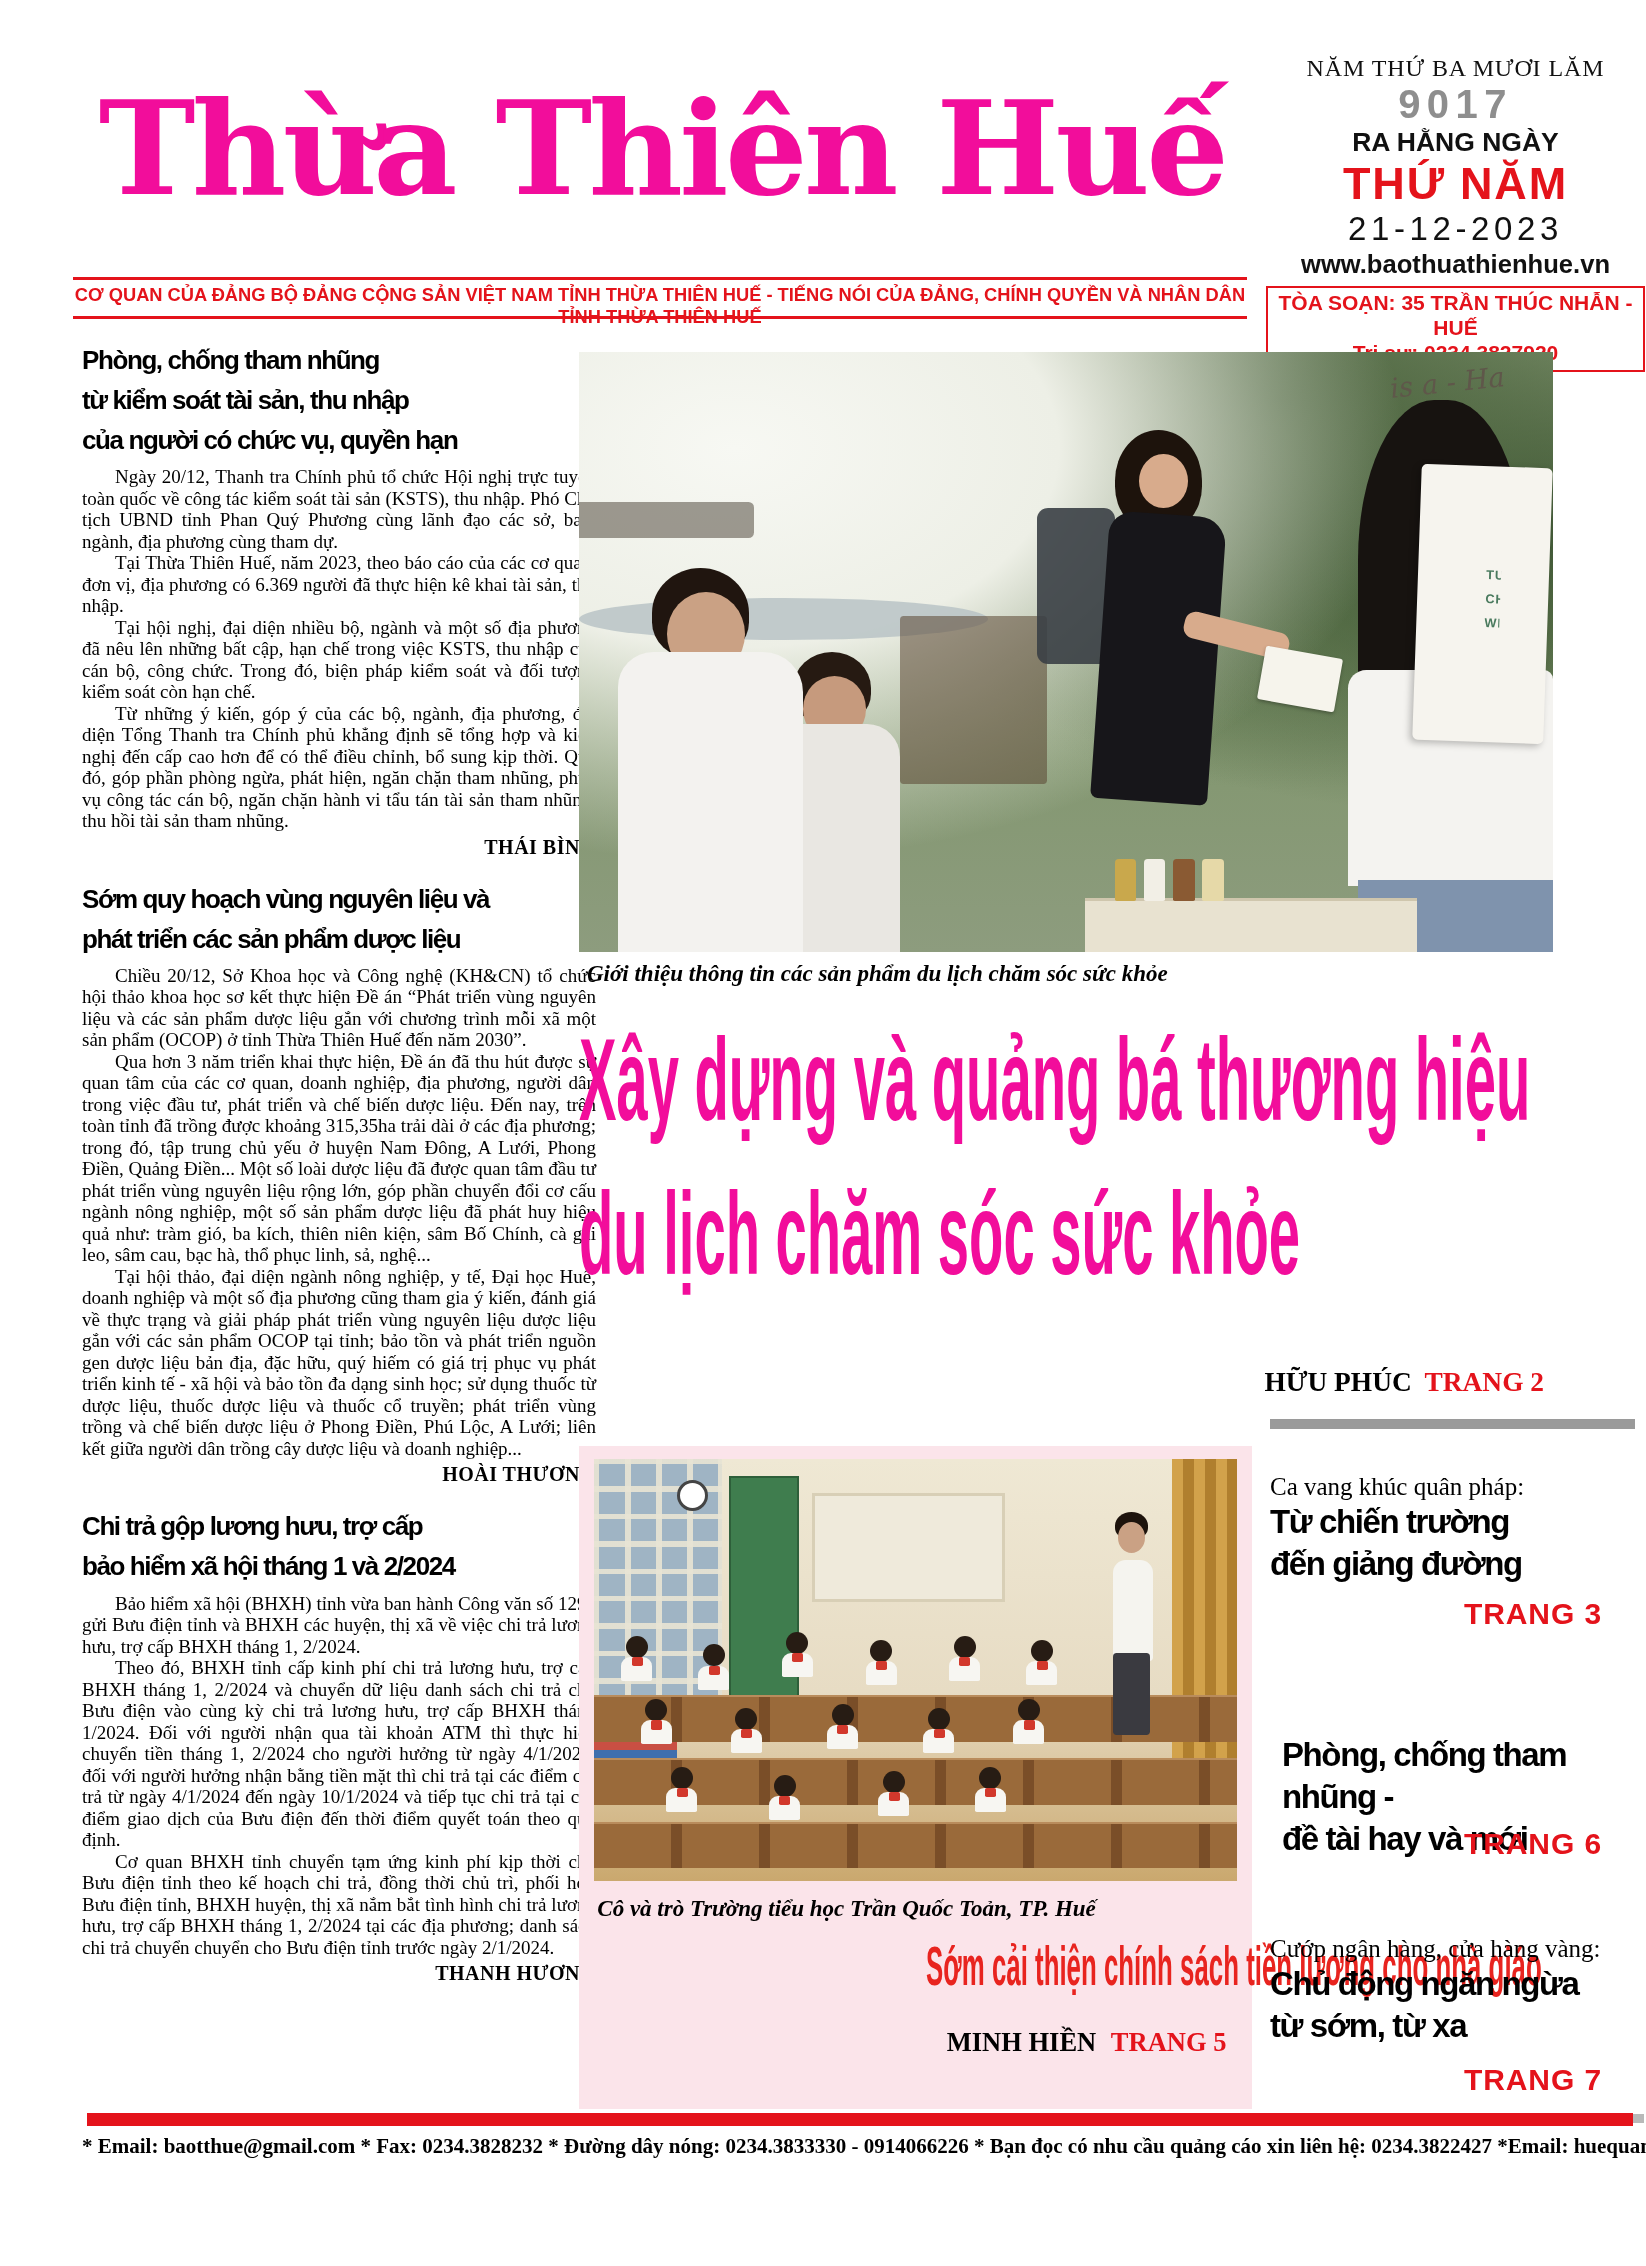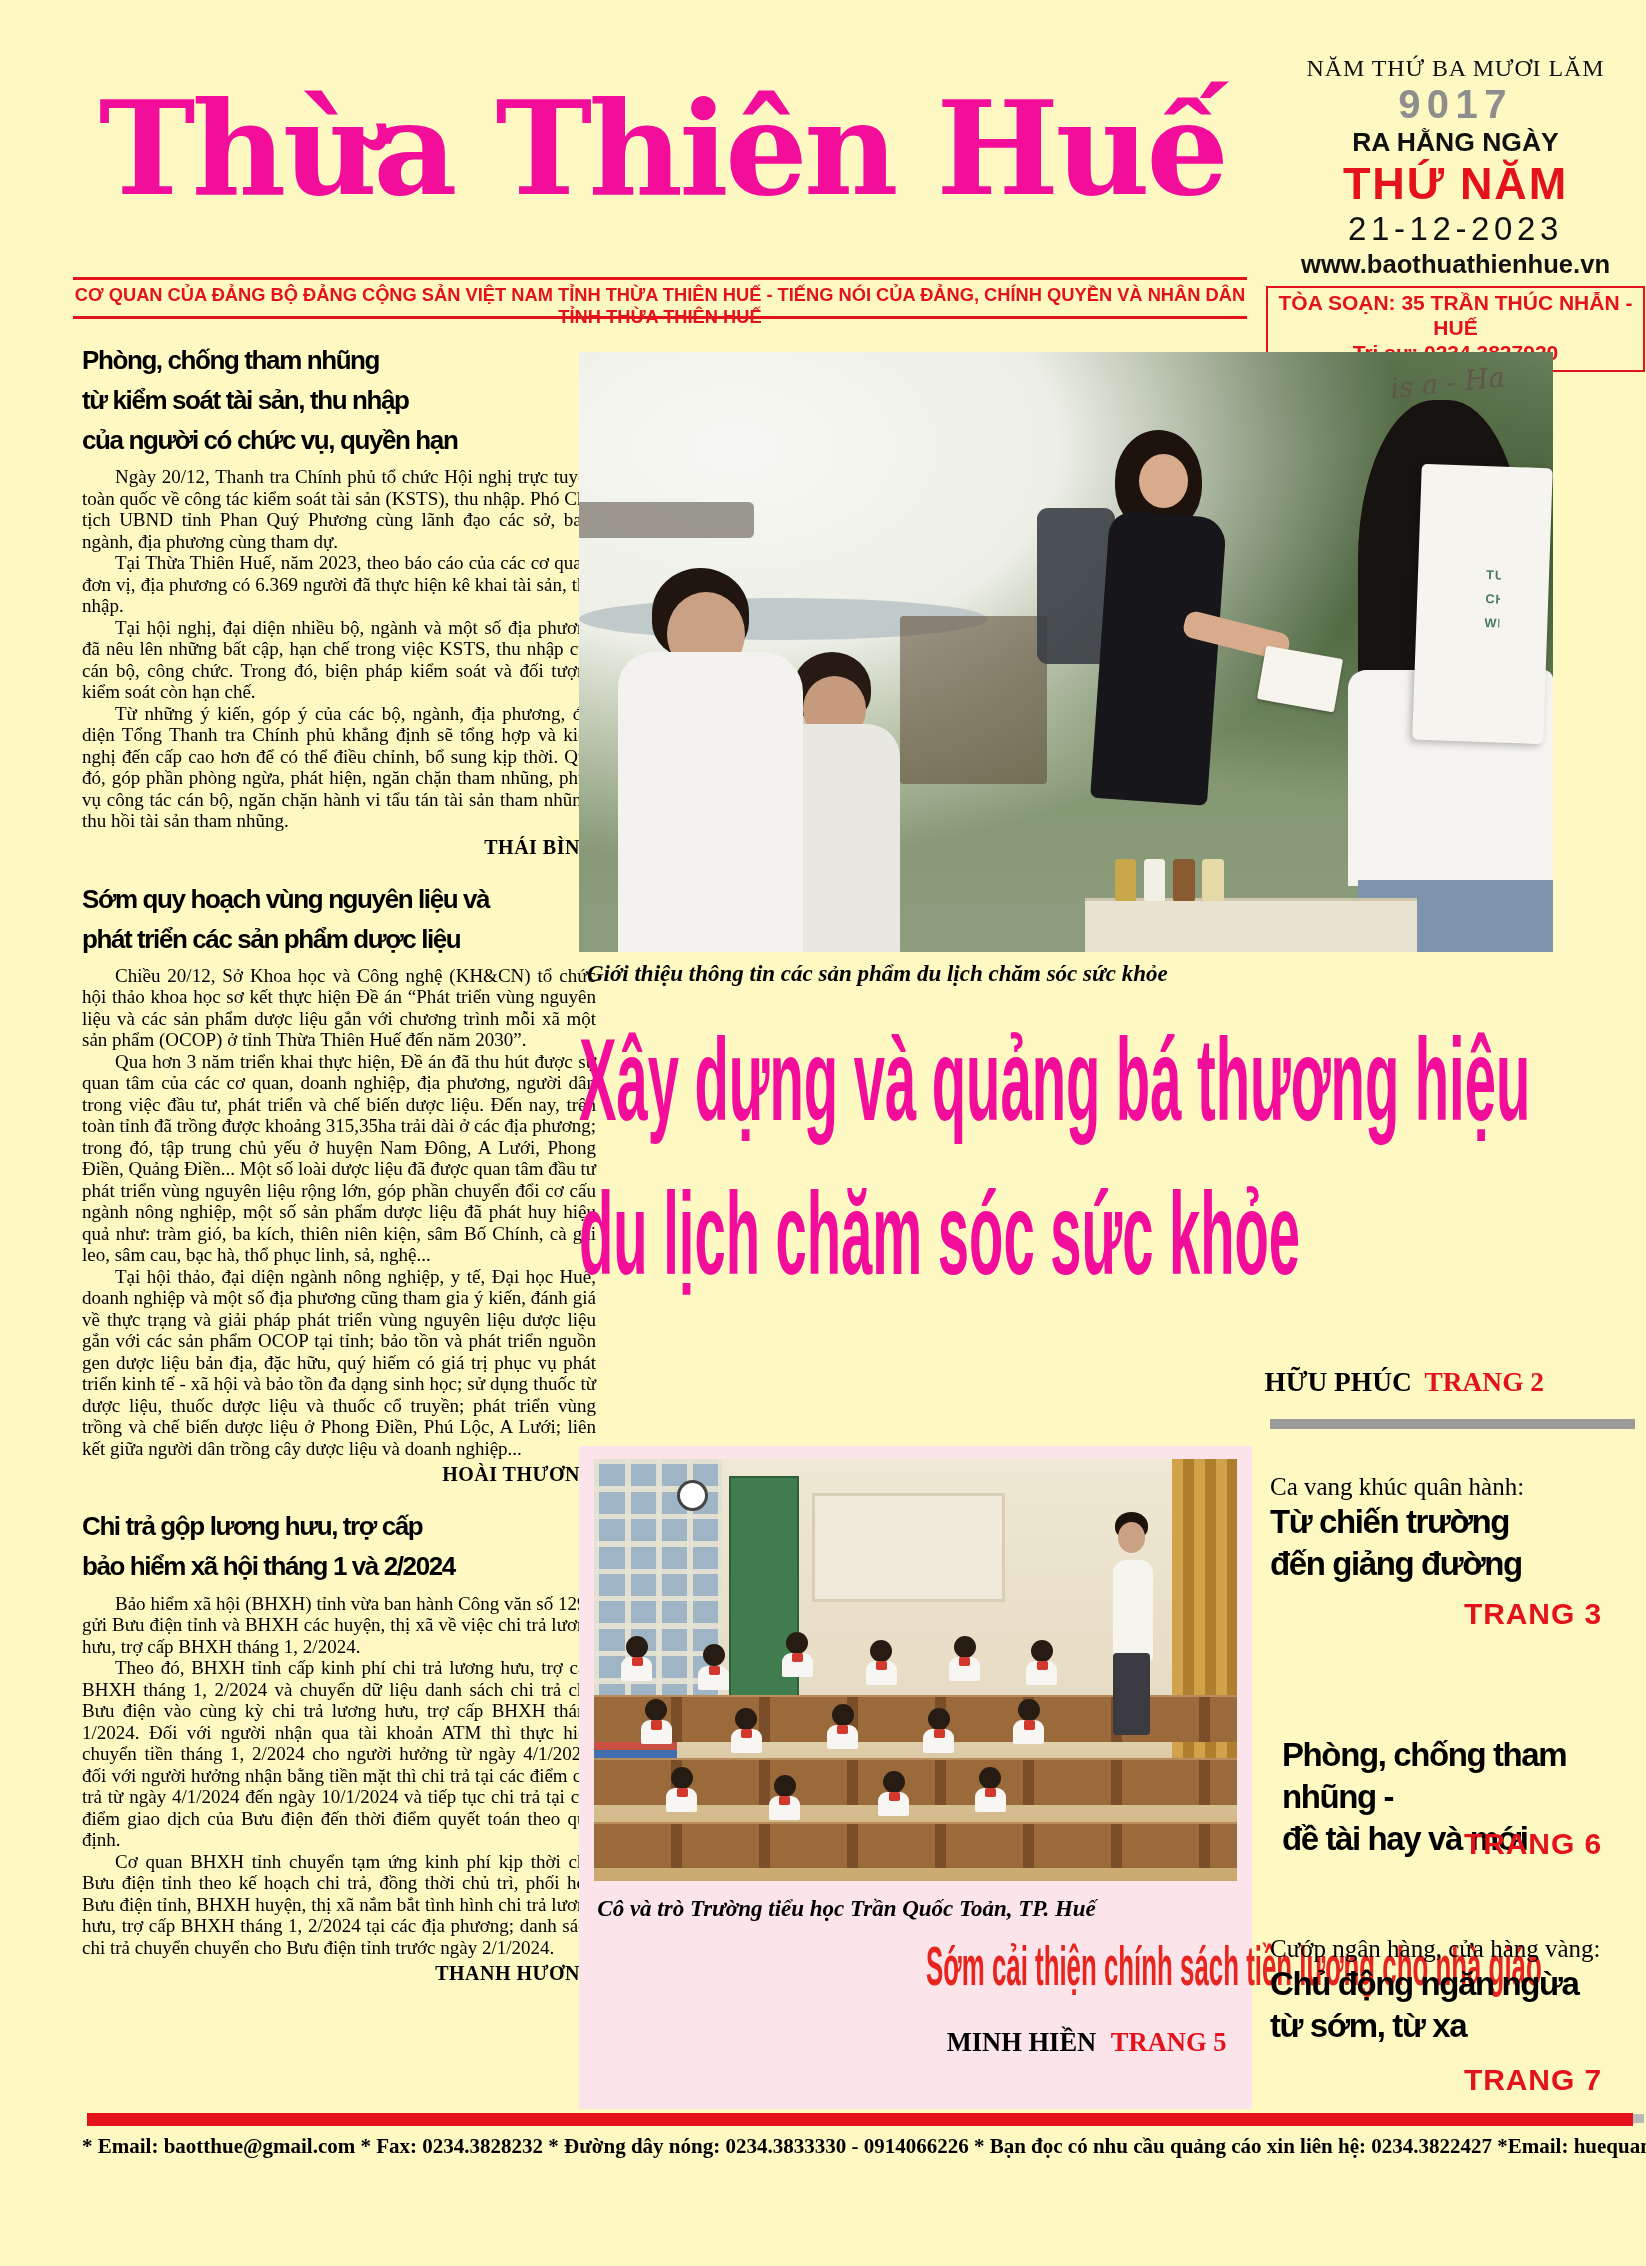--- a/index.html
+++ b/index.html
@@ -4,21 +4,21 @@
 <style>
   :root{
     --red:#e4131b;
     --pink:#f20d9b;
     --gray9017:#8e8e8e;
     --graybar:#9a9a9a;
     --boxpink:#fbe4ea;
   }
   *{margin:0;padding:0;box-sizing:border-box;}
   body{background:#777;font-family:"Liberation Serif",serif;}
-  #page{position:relative;width:1647px;height:2267px;background:#fef9c3;overflow:hidden;margin:0 auto;}
+  #page{position:relative;width:1647px;height:2267px;background:#ffffff;overflow:hidden;margin:0 auto;}
 
   
   .masthead-title{position:absolute;left:82px;top:64px;width:1160px;text-align:center;
     font-family:"DejaVu Serif",serif;font-weight:bold;font-size:130px;line-height:1.3;
     color:var(--pink);letter-spacing:-3.7px;white-space:nowrap;}
   .rule-red{position:absolute;background:var(--red);}
   .tagline{position:absolute;left:73px;top:284px;width:1174px;text-align:center;
     font-family:"Liberation Sans",sans-serif;font-weight:bold;font-size:18.3px;color:var(--red);letter-spacing:0px;}
 
   .infobox{position:absolute;left:1266px;top:44px;width:379px;text-align:center;}
@@ -301,21 +301,21 @@
     <div class="cap2">Cô và trò Trường tiểu học Trần Quốc Toản, TP. Huế</div>
     <div class="redhead">
       <span>Sớm cải thiện chính sách tiền lương cho nhà giáo</span>
     </div>
     <div class="pb-byline">
       <span class="name">MINH HIỀN</span><span class="pref">TRANG 5</span>
     </div>
   </div>
 
   <div class="teaser" style="top:1473px;">
-    <div class="t-kicker">Ca vang khúc quân hành:</div>
+    <div class="t-kicker">Ca vang khúc quân pháp:</div>
     <div class="t-hl">Từ chiến trường</div>
     <div class="t-hl">đến giảng đường</div>
   </div>
   <div class="t-pref" style="top:1597px;">TRANG 3</div>
 
   <div class="teaser" style="top:1734px;margin-left:12px;">
     <div class="t-hl">Phòng, chống tham nhũng -</div>
     <div class="t-hl">đề tài hay và mới</div>
   </div>
   <div class="t-pref" style="top:1827px;">TRANG 6</div>

